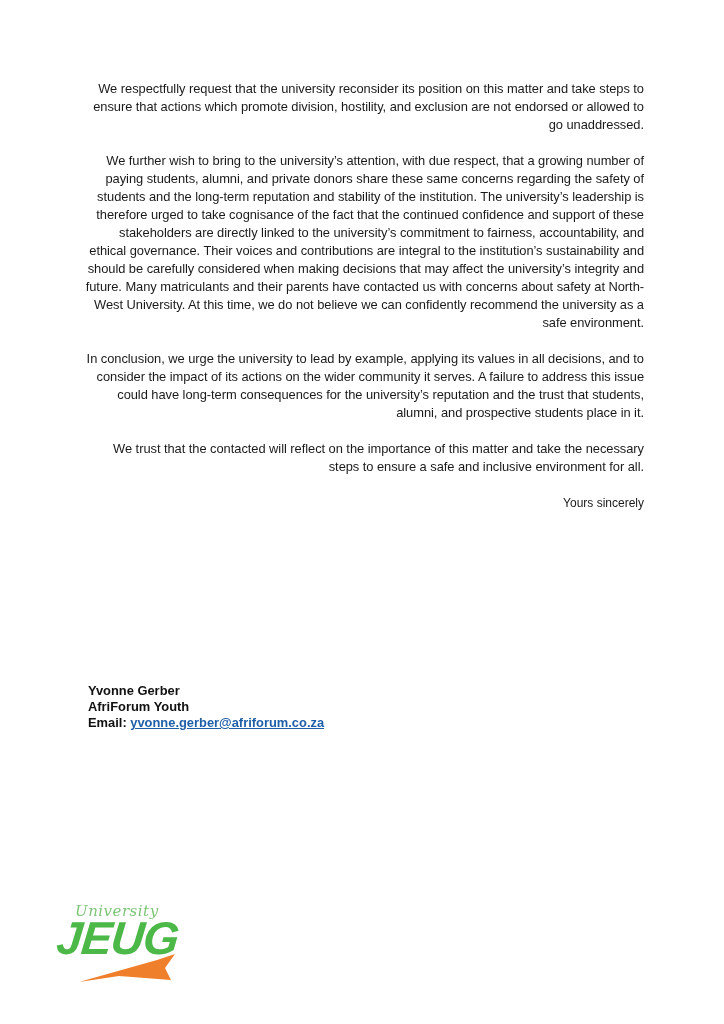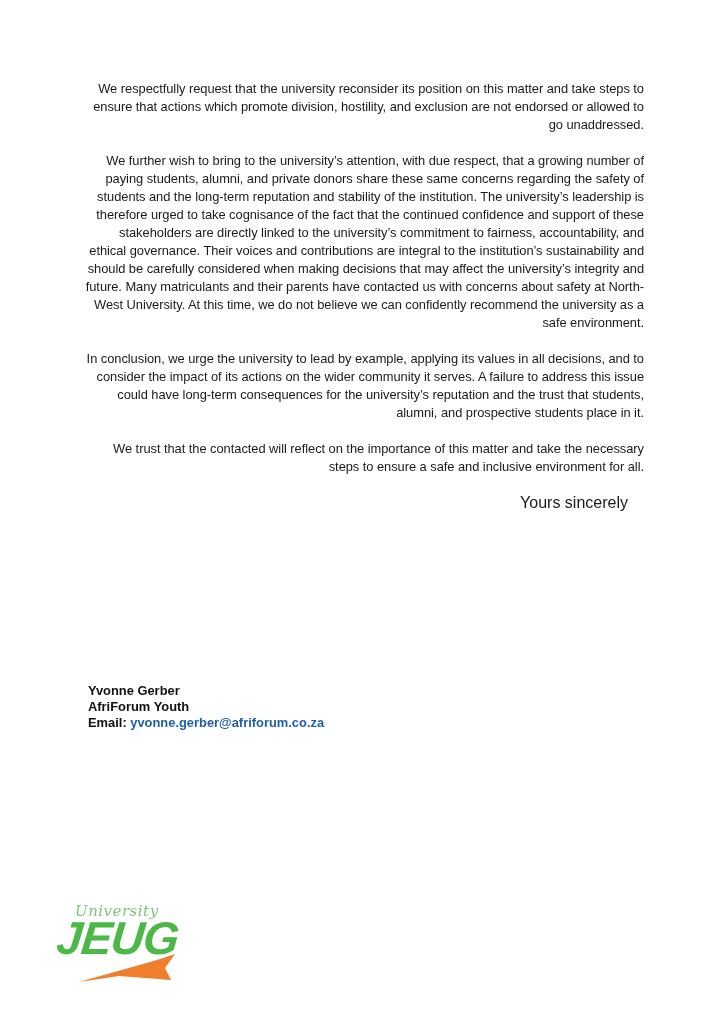--- a/index.html
+++ b/index.html
@@ -19,36 +19,37 @@
       width: 560px;
       text-align: right;
     }
     .para {
       font-size: 12.9px;
       line-height: 18px;
       margin: 0 0 18px 0;
       letter-spacing: -0.05px;
     }
     .closing {
-      font-size: 16px;
+      font-size: 12px;
       line-height: 18px;
-      margin: 16px;
+      margin: 0;
     }
     .signature {
       position: absolute;
       left: 88px;
       top: 683px;
       font-size: 12.9px;
       line-height: 16px;
       font-weight: bold;
       color: #111;
     }
     .signature div { margin: 0; }
     .email-link {
       color: #1f5fa8;
+      text-decoration: underline;
     }
     .logo {
       position: absolute;
       left: 57px;
       top: 902px;
       width: 130px;
       height: 85px;
     }
     .logo-top {
       position: absolute;

